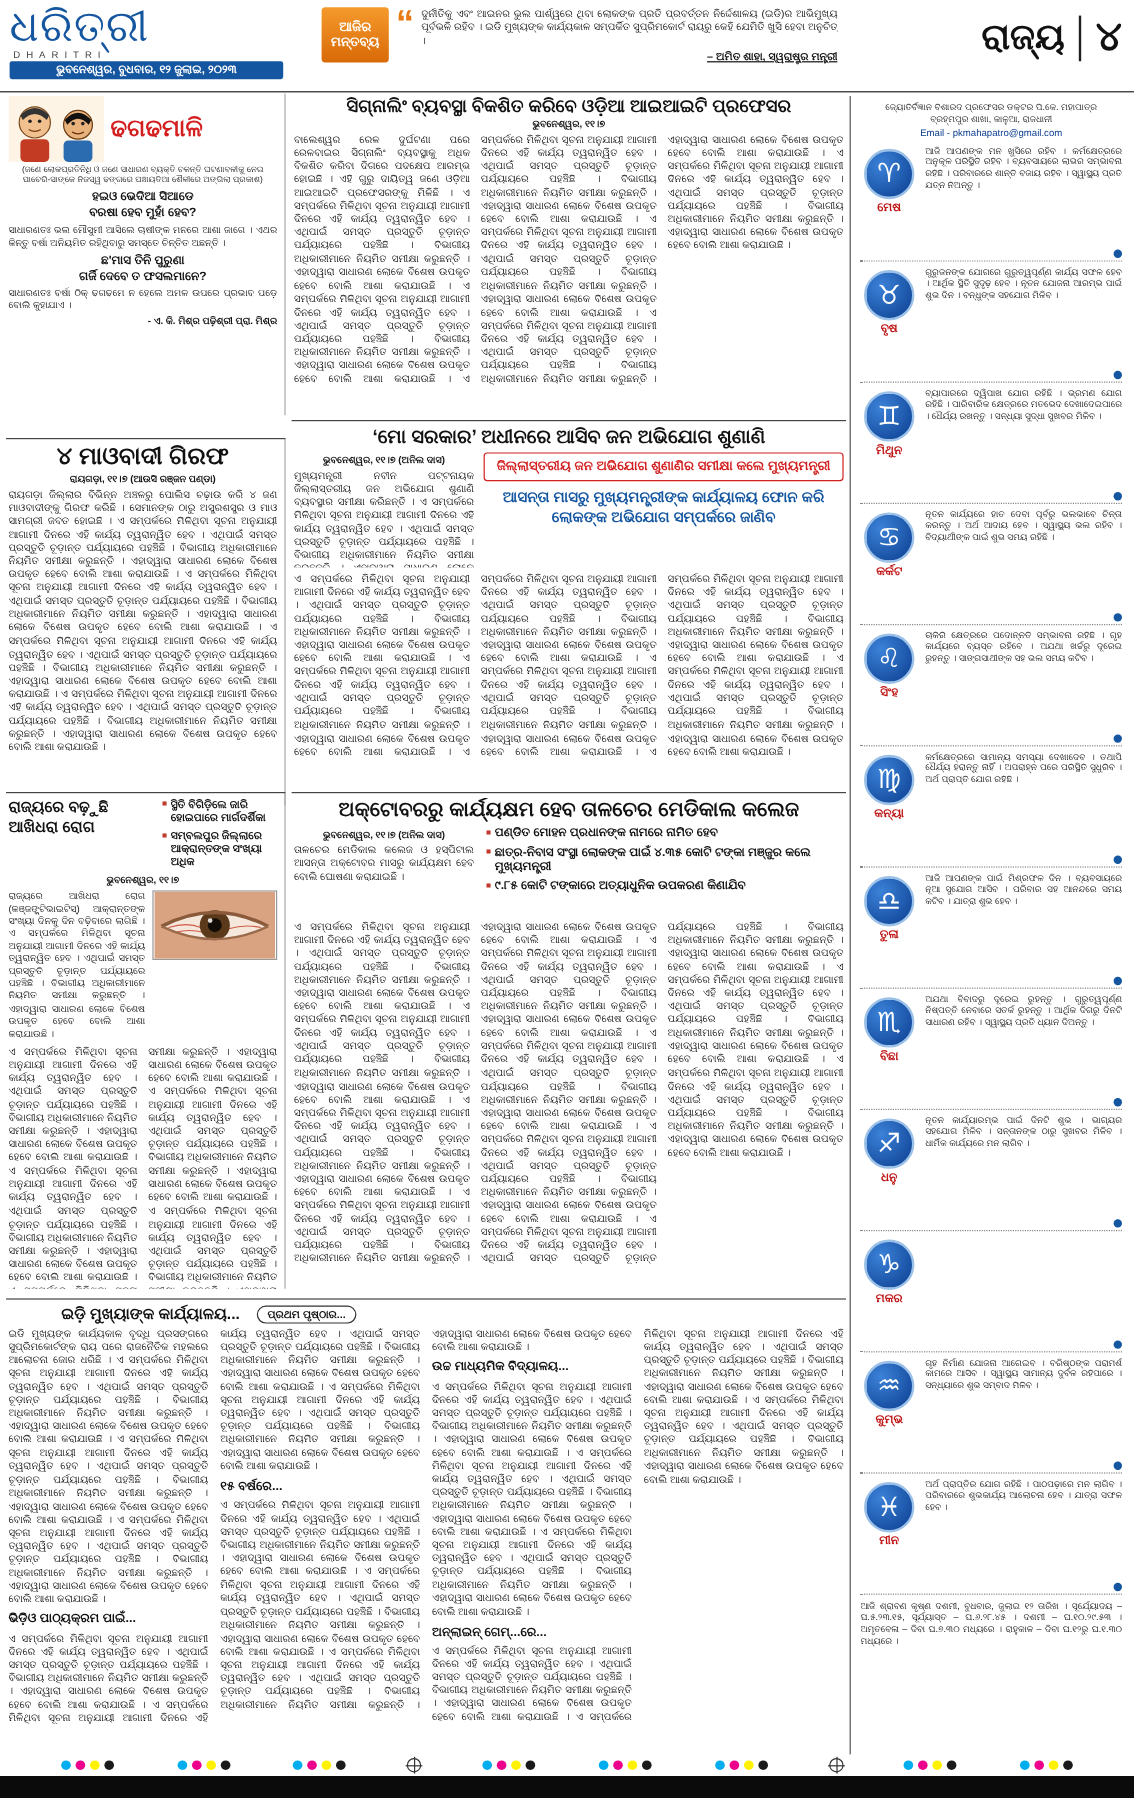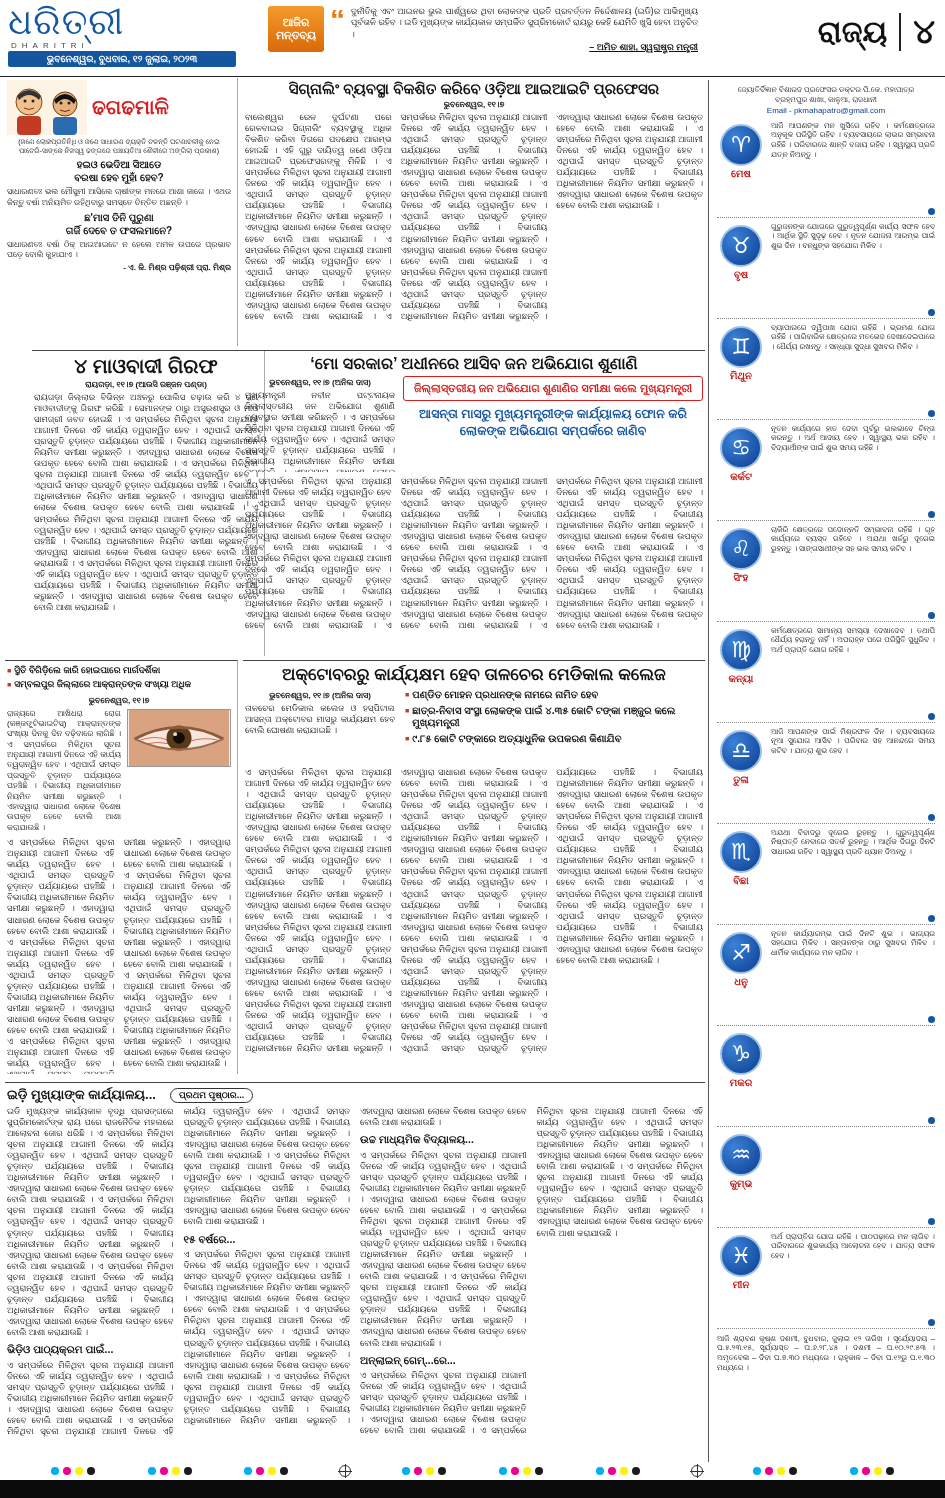--- a/index.html
+++ b/index.html
@@ -44,21 +44,21 @@
   .couplet { font-size:10px; font-weight:bold; text-align:center; margin:3px 0; line-height:1.3; }
   .cartoon-body { font-size:8px; text-align:justify; line-height:1.3; }
   .cartoon-credit { font-size:8px; font-weight:bold; text-align:right; margin-top:2px; }
 
   
   .blockB { left:238px; top:0; width:462px; height:268px; padding:2px 2px; }
   .blockB .head { font-size:15px; }
   .blockB .bodytext { height:212px; }
 
   
-  .blockC { left:0; top:272px; width:233px; height:306px; padding:4px 6px 2px 2px;margin-left:27px; }
+  .blockC { left:0; top:287px; width:233px; height:306px; padding:4px 6px 2px 2px; }
   .blockC .head { font-size:20px; }
   .blockC .bodytext { height:250px; }
 
   
   .blockD { left:238px; top:272px; width:462px; height:306px; padding:4px 2px 2px 2px; }
   .blockD .head { font-size:16px; }
   .d-row { display:flex; gap:8px; margin-top:3px; height:96px; }
   .d-left { width:150px; flex:none; overflow:hidden; }
   .d-right { flex:1; }
   .redbox { border:1.5px solid #d31f1f; color:#d31f1f; font-weight:bold; font-size:11px; text-align:center; padding:5px 4px; border-radius:3px; white-space:nowrap; overflow:hidden; }
@@ -81,21 +81,21 @@
   .blockF { left:238px; top:582px; width:462px; height:414px; padding:4px 2px 2px 2px; }
   .blockF .head { font-size:17px; }
   .f-row { display:flex; gap:10px; margin-top:4px; height:74px; }
   .f-left { width:150px; flex:none; overflow:hidden; }
   .f-bullets { flex:1; }
   .f-bullets .bullet { font-size:10px; }
   .blockF .cols3 { height:288px; margin-top:4px; }
 
   
   .blockG { left:0; top:1004px; width:700px; height:378px; padding:4px 2px 2px 2px; }
-  .g-header { display:flex; align-items:center; gap:14px; margin-bottom:3px; }
+  .g-header { display:flex; align-items:center; gap:14px; margin-bottom:3px;margin-left:44px; }
   .g-head1 { font-size:13px; font-weight:bold; white-space:nowrap; }
   .g-tag { font-size:9px; font-weight:bold; border:1px solid #333; border-radius:9px; padding:1px 8px; white-space:nowrap; }
   .blockG .cols4 { height:340px; }
   .g-sub { font-size:10.5px; font-weight:bold; margin:5px 0 3px; }
 
   
   .horoscope { position:absolute; left:708px; top:80px; width:231px; height:1382px; border-left:1px solid #555; padding:2px 4px 0 8px; overflow:hidden; }
   .h-title { font-size:22px; font-weight:bold; color:#0b3d8f; text-align:center; border-bottom:2px solid #0b3d8f; padding-bottom:2px; }
   .h-byline { font-size:7.5px; text-align:center; line-height:1.3; color:#222; margin-top:3px; }
   .h-email { font-size:8px; color:#0b3d8f; text-align:center; margin:1px 0 2px; }
@@ -169,21 +169,21 @@
       <div class="cartoon-intro">(ଜଣେ ଲୋକପ୍ରତିନିଧି ଓ ଜଣେ ସାଧାରଣ ବ୍ୟକ୍ତି ଚଳନ୍ତି ଘଟଣାବଳୀକୁ ନେଇ ପାଚେରି-ସାଙ୍କେ ନିଜସ୍ୱ ଢଙ୍ଗରେ ପଞ୍ଚାୟତିଆ ଶୈଳୀରେ ଅଙ୍ଗିଲା ପ୍ରକାଶ)</div>
       <div class="couplet">
         <div>ହଇଓ ଭେଦିଆ ସିଆଡେ</div>
         <div>ବରଷା ହେବ ମୁହାଁ ହେବ?</div>
       </div>
       <div class="cartoon-body">ସାଧାରଣତଃ ଭଲ ମୌସୁମୀ ଆସିଲେ ଚାଷୀଙ୍କ ମନରେ ଆଶା ଜାଗେ । ଏଥର କିନ୍ତୁ ବର୍ଷା ଅନିୟମିତ ରହିଥିବାରୁ ସମସ୍ତେ ଚିନ୍ତିତ ଅଛନ୍ତି ।</div>
       <div class="couplet">
         <div>ଛ'ମାସ ତିନି ପୁରୁଣା</div>
         <div>ଗର୍ଜି ଦେବେ ତ ଫସଲମାନେ?</div>
       </div>
-      <div class="cartoon-body">ସାଧାରଣତଃ ବର୍ଷା ଠିକ୍ ଆଇଆଇଟେ ନ ହେଲେ ଅମଳ ଉପରେ ପ୍ରଭାବ ପଡ଼େ ବୋଲି କୁହାଯାଏ ।</div>
+      <div class="cartoon-body">ସାଧାରଣତଃ ବର୍ଷା ଠିକ୍ ଢଗଢମେ ନ ହେଲେ ଅମଳ ଉପରେ ପ୍ରଭାବ ପଡ଼େ ବୋଲି କୁହାଯାଏ ।</div>
       <div class="cartoon-credit">- ଏ. କି. ମିଶ୍ର ପଢ଼ିଶ୍ରୀ ପ୍ରା. ମିଶ୍ର</div>
     </section>
 
     <section class="block blockB">
       <h1 class="head">ସିଗ୍ନାଲିଂ ବ୍ୟବସ୍ଥା ବିକଶିତ କରିବେ ଓଡ଼ିଆ ଆଇଆଇଟି ପ୍ରଫେସର</h1>
       <div class="dateline">ଭୁବନେଶ୍ୱର, ୧୧।୭</div>
       <div class="bodytext cols3">
         <span>ବାଲେଶ୍ୱର ରେଳ ଦୁର୍ଘଟଣା ପରେ ରେଳବାଇର ସିଗ୍ନାଲିଂ ବ୍ୟବସ୍ଥାକୁ ଅଧିକ ବିକଶିତ କରିବା ଦିଗରେ ପଦକ୍ଷେପ ଆରମ୍ଭ ହୋଇଛି । ଏହି ଗୁରୁ ଦାୟିତ୍ୱ ଜଣେ ଓଡ଼ିଆ ଆଇଆଇଟି ପ୍ରଫେସରଙ୍କୁ ମିଳିଛି ।</span>
         <span>ଏ ସମ୍ପର୍କରେ ମିଳିଥିବା ସୂଚନା ଅନୁଯାୟୀ ଆଗାମୀ ଦିନରେ ଏହି କାର୍ଯ୍ୟ ତ୍ୱରାନ୍ୱିତ ହେବ । ଏଥିପାଇଁ ସମସ୍ତ ପ୍ରସ୍ତୁତି ଚୂଡ଼ାନ୍ତ ପର୍ଯ୍ୟାୟରେ ପହଞ୍ଚିଛି । ବିଭାଗୀୟ ଅଧିକାରୀମାନେ ନିୟମିତ ସମୀକ୍ଷା କରୁଛନ୍ତି । ଏହାଦ୍ୱାରା ସାଧାରଣ ଲୋକେ ବିଶେଷ ଉପକୃତ ହେବେ ବୋଲି ଆଶା କରାଯାଉଛି । ଏ ସମ୍ପର୍କରେ ମିଳିଥିବା ସୂଚନା ଅନୁଯାୟୀ ଆଗାମୀ ଦିନରେ ଏହି କାର୍ଯ୍ୟ ତ୍ୱରାନ୍ୱିତ ହେବ । ଏଥିପାଇଁ ସମସ୍ତ ପ୍ରସ୍ତୁତି ଚୂଡ଼ାନ୍ତ ପର୍ଯ୍ୟାୟରେ ପହଞ୍ଚିଛି । ବିଭାଗୀୟ ଅଧିକାରୀମାନେ ନିୟମିତ ସମୀକ୍ଷା କରୁଛନ୍ତି । ଏହାଦ୍ୱାରା ସାଧାରଣ ଲୋକେ ବିଶେଷ ଉପକୃତ ହେବେ ବୋଲି ଆଶା କରାଯାଉଛି । ଏ ସମ୍ପର୍କରେ ମିଳିଥିବା ସୂଚନା ଅନୁଯାୟୀ ଆଗାମୀ ଦିନରେ ଏହି କାର୍ଯ୍ୟ ତ୍ୱରାନ୍ୱିତ ହେବ । ଏଥିପାଇଁ ସମସ୍ତ ପ୍ରସ୍ତୁତି ଚୂଡ଼ାନ୍ତ ପର୍ଯ୍ୟାୟରେ ପହଞ୍ଚିଛି । ବିଭାଗୀୟ ଅଧିକାରୀମାନେ ନିୟମିତ ସମୀକ୍ଷା କରୁଛନ୍ତି । ଏହାଦ୍ୱାରା ସାଧାରଣ ଲୋକେ ବିଶେଷ ଉପକୃତ ହେବେ ବୋଲି ଆଶା କରାଯାଉଛି । ଏ ସମ୍ପର୍କରେ ମିଳିଥିବା ସୂଚନା ଅନୁଯାୟୀ ଆଗାମୀ ଦିନରେ ଏହି କାର୍ଯ୍ୟ ତ୍ୱରାନ୍ୱିତ ହେବ । ଏଥିପାଇଁ ସମସ୍ତ ପ୍ରସ୍ତୁତି ଚୂଡ଼ାନ୍ତ ପର୍ଯ୍ୟାୟରେ ପହଞ୍ଚିଛି । ବିଭାଗୀୟ ଅଧିକାରୀମାନେ ନିୟମିତ ସମୀକ୍ଷା କରୁଛନ୍ତି । ଏହାଦ୍ୱାରା ସାଧାରଣ ଲୋକେ ବିଶେଷ ଉପକୃତ ହେବେ ବୋଲି ଆଶା କରାଯାଉଛି । ଏ ସମ୍ପର୍କରେ ମିଳିଥିବା ସୂଚନା ଅନୁଯାୟୀ ଆଗାମୀ ଦିନରେ ଏହି କାର୍ଯ୍ୟ ତ୍ୱରାନ୍ୱିତ ହେବ । ଏଥିପାଇଁ ସମସ୍ତ ପ୍ରସ୍ତୁତି ଚୂଡ଼ାନ୍ତ ପର୍ଯ୍ୟାୟରେ ପହଞ୍ଚିଛି । ବିଭାଗୀୟ ଅଧିକାରୀମାନେ ନିୟମିତ ସମୀକ୍ଷା କରୁଛନ୍ତି । ଏହାଦ୍ୱାରା ସାଧାରଣ ଲୋକେ ବିଶେଷ ଉପକୃତ ହେବେ ବୋଲି ଆଶା କରାଯାଉଛି । ଏ ସମ୍ପର୍କରେ ମିଳିଥିବା ସୂଚନା ଅନୁଯାୟୀ ଆଗାମୀ ଦିନରେ ଏହି କାର୍ଯ୍ୟ ତ୍ୱରାନ୍ୱିତ ହେବ । ଏଥିପାଇଁ ସମସ୍ତ ପ୍ରସ୍ତୁତି ଚୂଡ଼ାନ୍ତ ପର୍ଯ୍ୟାୟରେ ପହଞ୍ଚିଛି । ବିଭାଗୀୟ ଅଧିକାରୀମାନେ ନିୟମିତ ସମୀକ୍ଷା କରୁଛନ୍ତି । ଏହାଦ୍ୱାରା ସାଧାରଣ ଲୋକେ ବିଶେଷ ଉପକୃତ ହେବେ ବୋଲି ଆଶା କରାଯାଉଛି ।</span>
       </div>
@@ -213,20 +213,21 @@
           <div class="bluesub">ଆସନ୍ତା ମାସରୁ ମୁଖ୍ୟମନ୍ତ୍ରୀଙ୍କ କାର୍ଯ୍ୟାଳୟ ଫୋନ କରି ଲୋକଙ୍କ ଅଭିଯୋଗ ସମ୍ପର୍କରେ ଜାଣିବ</div>
         </div>
       </div>
       <div class="bodytext cols3">
         <span>ଏ ସମ୍ପର୍କରେ ମିଳିଥିବା ସୂଚନା ଅନୁଯାୟୀ ଆଗାମୀ ଦିନରେ ଏହି କାର୍ଯ୍ୟ ତ୍ୱରାନ୍ୱିତ ହେବ । ଏଥିପାଇଁ ସମସ୍ତ ପ୍ରସ୍ତୁତି ଚୂଡ଼ାନ୍ତ ପର୍ଯ୍ୟାୟରେ ପହଞ୍ଚିଛି । ବିଭାଗୀୟ ଅଧିକାରୀମାନେ ନିୟମିତ ସମୀକ୍ଷା କରୁଛନ୍ତି । ଏହାଦ୍ୱାରା ସାଧାରଣ ଲୋକେ ବିଶେଷ ଉପକୃତ ହେବେ ବୋଲି ଆଶା କରାଯାଉଛି । ଏ ସମ୍ପର୍କରେ ମିଳିଥିବା ସୂଚନା ଅନୁଯାୟୀ ଆଗାମୀ ଦିନରେ ଏହି କାର୍ଯ୍ୟ ତ୍ୱରାନ୍ୱିତ ହେବ । ଏଥିପାଇଁ ସମସ୍ତ ପ୍ରସ୍ତୁତି ଚୂଡ଼ାନ୍ତ ପର୍ଯ୍ୟାୟରେ ପହଞ୍ଚିଛି । ବିଭାଗୀୟ ଅଧିକାରୀମାନେ ନିୟମିତ ସମୀକ୍ଷା କରୁଛନ୍ତି । ଏହାଦ୍ୱାରା ସାଧାରଣ ଲୋକେ ବିଶେଷ ଉପକୃତ ହେବେ ବୋଲି ଆଶା କରାଯାଉଛି । ଏ ସମ୍ପର୍କରେ ମିଳିଥିବା ସୂଚନା ଅନୁଯାୟୀ ଆଗାମୀ ଦିନରେ ଏହି କାର୍ଯ୍ୟ ତ୍ୱରାନ୍ୱିତ ହେବ । ଏଥିପାଇଁ ସମସ୍ତ ପ୍ରସ୍ତୁତି ଚୂଡ଼ାନ୍ତ ପର୍ଯ୍ୟାୟରେ ପହଞ୍ଚିଛି । ବିଭାଗୀୟ ଅଧିକାରୀମାନେ ନିୟମିତ ସମୀକ୍ଷା କରୁଛନ୍ତି । ଏହାଦ୍ୱାରା ସାଧାରଣ ଲୋକେ ବିଶେଷ ଉପକୃତ ହେବେ ବୋଲି ଆଶା କରାଯାଉଛି । ଏ ସମ୍ପର୍କରେ ମିଳିଥିବା ସୂଚନା ଅନୁଯାୟୀ ଆଗାମୀ ଦିନରେ ଏହି କାର୍ଯ୍ୟ ତ୍ୱରାନ୍ୱିତ ହେବ । ଏଥିପାଇଁ ସମସ୍ତ ପ୍ରସ୍ତୁତି ଚୂଡ଼ାନ୍ତ ପର୍ଯ୍ୟାୟରେ ପହଞ୍ଚିଛି । ବିଭାଗୀୟ ଅଧିକାରୀମାନେ ନିୟମିତ ସମୀକ୍ଷା କରୁଛନ୍ତି । ଏହାଦ୍ୱାରା ସାଧାରଣ ଲୋକେ ବିଶେଷ ଉପକୃତ ହେବେ ବୋଲି ଆଶା କରାଯାଉଛି । ଏ ସମ୍ପର୍କରେ ମିଳିଥିବା ସୂଚନା ଅନୁଯାୟୀ ଆଗାମୀ ଦିନରେ ଏହି କାର୍ଯ୍ୟ ତ୍ୱରାନ୍ୱିତ ହେବ । ଏଥିପାଇଁ ସମସ୍ତ ପ୍ରସ୍ତୁତି ଚୂଡ଼ାନ୍ତ ପର୍ଯ୍ୟାୟରେ ପହଞ୍ଚିଛି । ବିଭାଗୀୟ ଅଧିକାରୀମାନେ ନିୟମିତ ସମୀକ୍ଷା କରୁଛନ୍ତି । ଏହାଦ୍ୱାରା ସାଧାରଣ ଲୋକେ ବିଶେଷ ଉପକୃତ ହେବେ ବୋଲି ଆଶା କରାଯାଉଛି । ଏ ସମ୍ପର୍କରେ ମିଳିଥିବା ସୂଚନା ଅନୁଯାୟୀ ଆଗାମୀ ଦିନରେ ଏହି କାର୍ଯ୍ୟ ତ୍ୱରାନ୍ୱିତ ହେବ । ଏଥିପାଇଁ ସମସ୍ତ ପ୍ରସ୍ତୁତି ଚୂଡ଼ାନ୍ତ ପର୍ଯ୍ୟାୟରେ ପହଞ୍ଚିଛି । ବିଭାଗୀୟ ଅଧିକାରୀମାନେ ନିୟମିତ ସମୀକ୍ଷା କରୁଛନ୍ତି । ଏହାଦ୍ୱାରା ସାଧାରଣ ଲୋକେ ବିଶେଷ ଉପକୃତ ହେବେ ବୋଲି ଆଶା କରାଯାଉଛି ।</span>
       </div>
     </section>
 
     <section class="block blockE btop rside">
       <div class="e-headrow">
+        <div class="e-head">ରାଜ୍ୟରେ ବଢ଼ୁଛି ଆଖିଧରା ରୋଗ</div>
         <div class="e-bullets">
 
             <div class="bullet">
               <span>ସ୍ଥିତି ବିଗିଡ଼ିଲେ ଜାରି ହୋଇପାରେ ମାର୍ଗଦର୍ଶିକା</span>
             </div>
 
             <div class="bullet">
               <span>ସମ୍ବଲପୁର ଜିଲ୍ଲାରେ ଆକ୍ରାନ୍ତଙ୍କ ସଂଖ୍ୟା ଅଧିକ</span>
             </div>
           </div>
@@ -388,20 +389,21 @@
             <div class="z-icon">♑</div>
             <div class="z-name">ମକର</div>
           </div>
         </div>
 
         <div class="h-entry">
           <div class="z-rail">
             <div class="z-icon">♒</div>
             <div class="z-name">କୁମ୍ଭ</div>
           </div>
+          <div class="z-text">ଗୃହ ନିର୍ମାଣ ଯୋଜନା ଆଗେଇବ । ବରିଷ୍ଠଙ୍କ ପରାମର୍ଶ କାମରେ ଆସିବ । ସ୍ୱାସ୍ଥ୍ୟ ସାମାନ୍ୟ ଦୁର୍ବଳ ରହିପାରେ । ସନ୍ଧ୍ୟାରେ ଶୁଭ ସମ୍ବାଦ ମିଳିବ ।</div>
         </div>
 
         <div class="h-entry">
           <div class="z-rail">
             <div class="z-icon">♓</div>
             <div class="z-name">ମୀନ</div>
           </div>
           <div class="z-text">ଅର୍ଥ ପ୍ରାପ୍ତିର ଯୋଗ ରହିଛି । ପାଠପଢ଼ାରେ ମନ ଲାଗିବ । ପରିବାରରେ ଶୁଭକାର୍ଯ୍ୟ ଆଲୋଚନା ହେବ । ଯାତ୍ରା ସଫଳ ହେବ ।</div>
         </div>
       </div>

